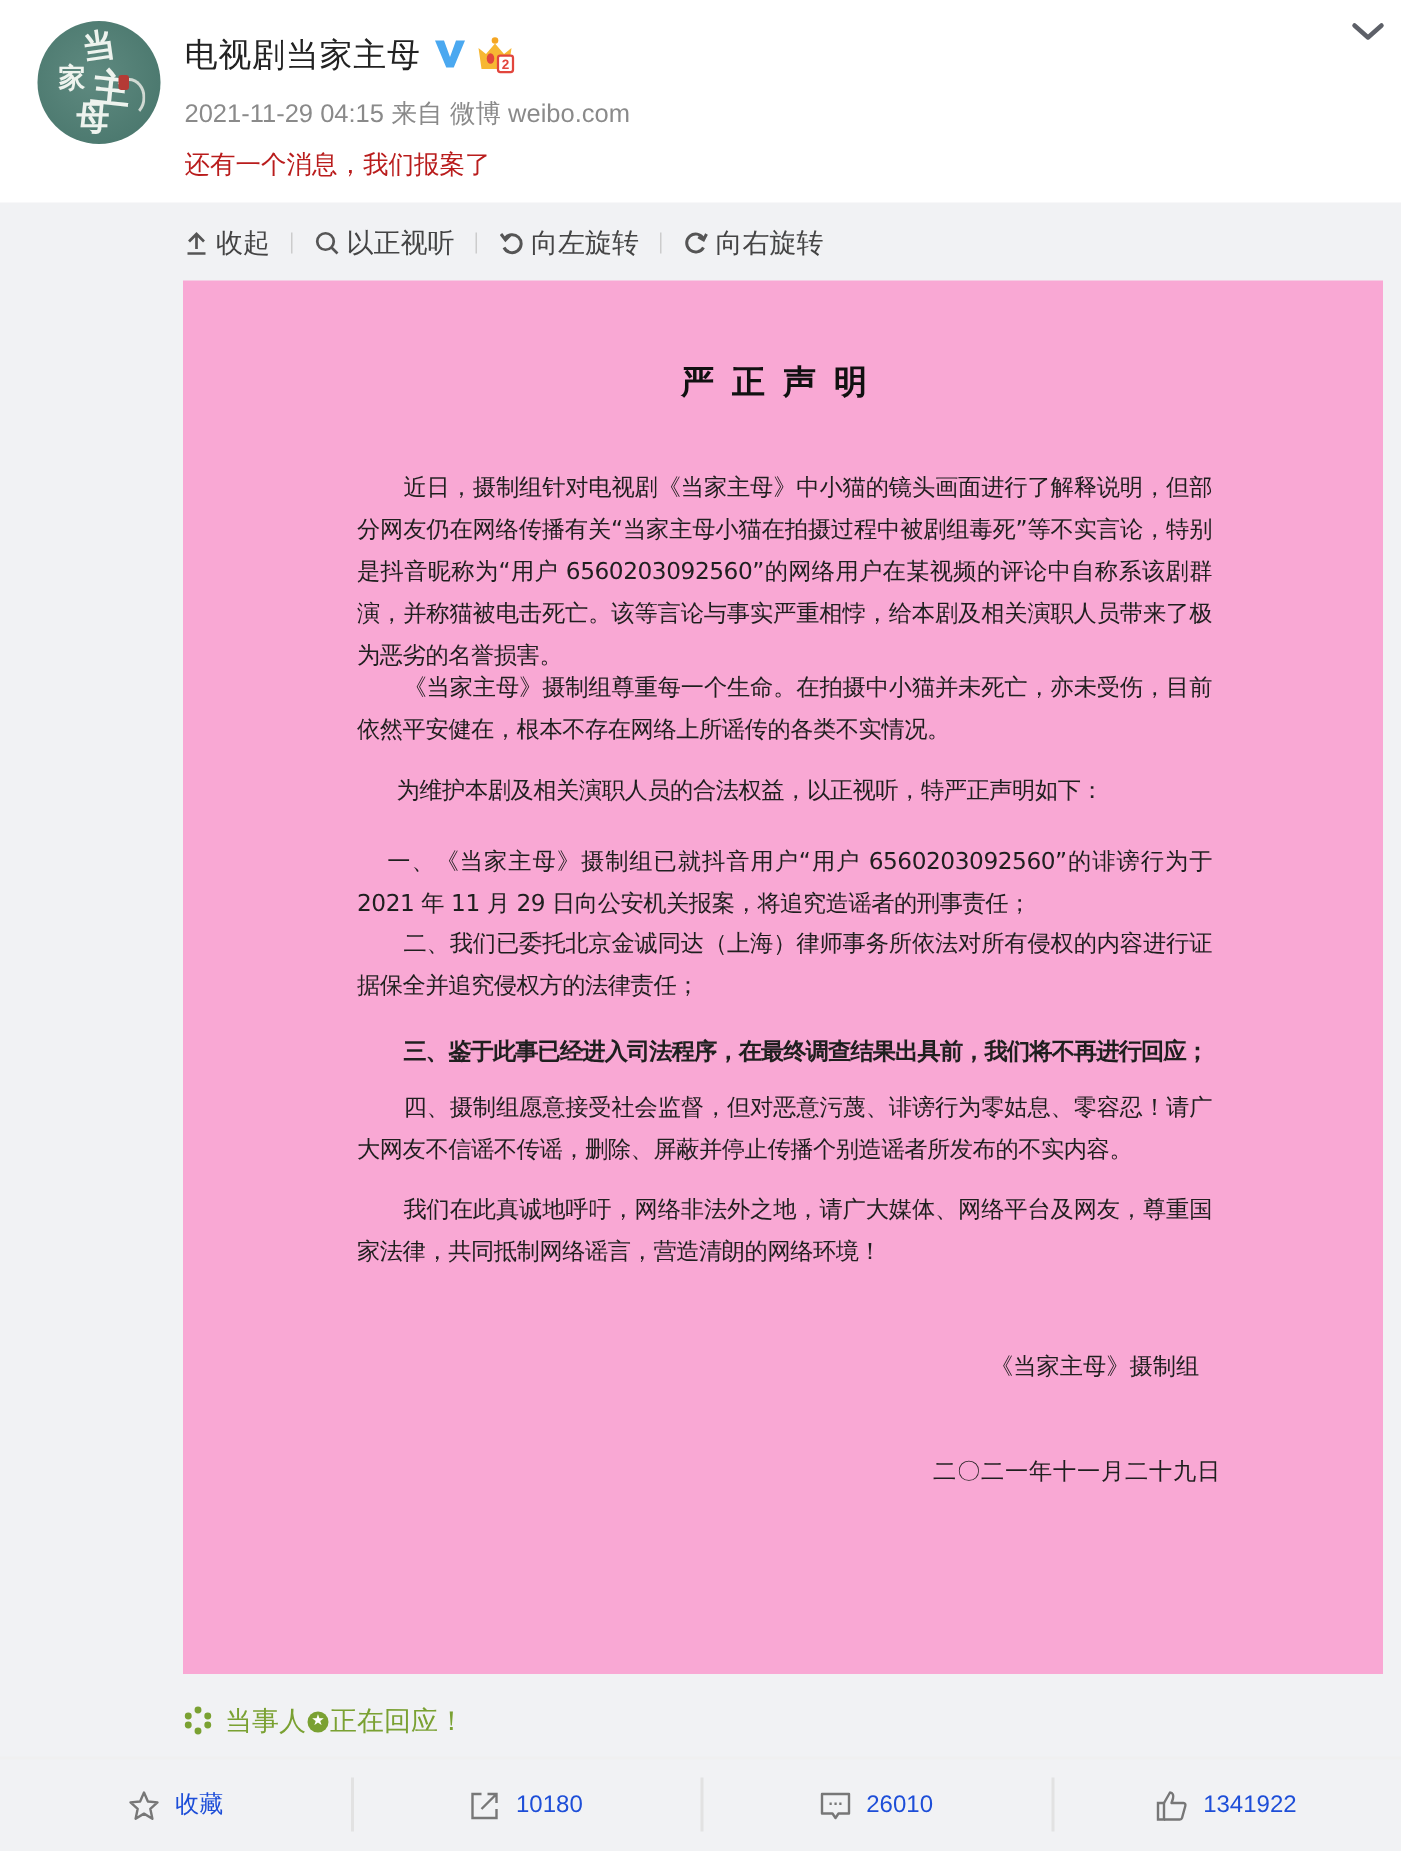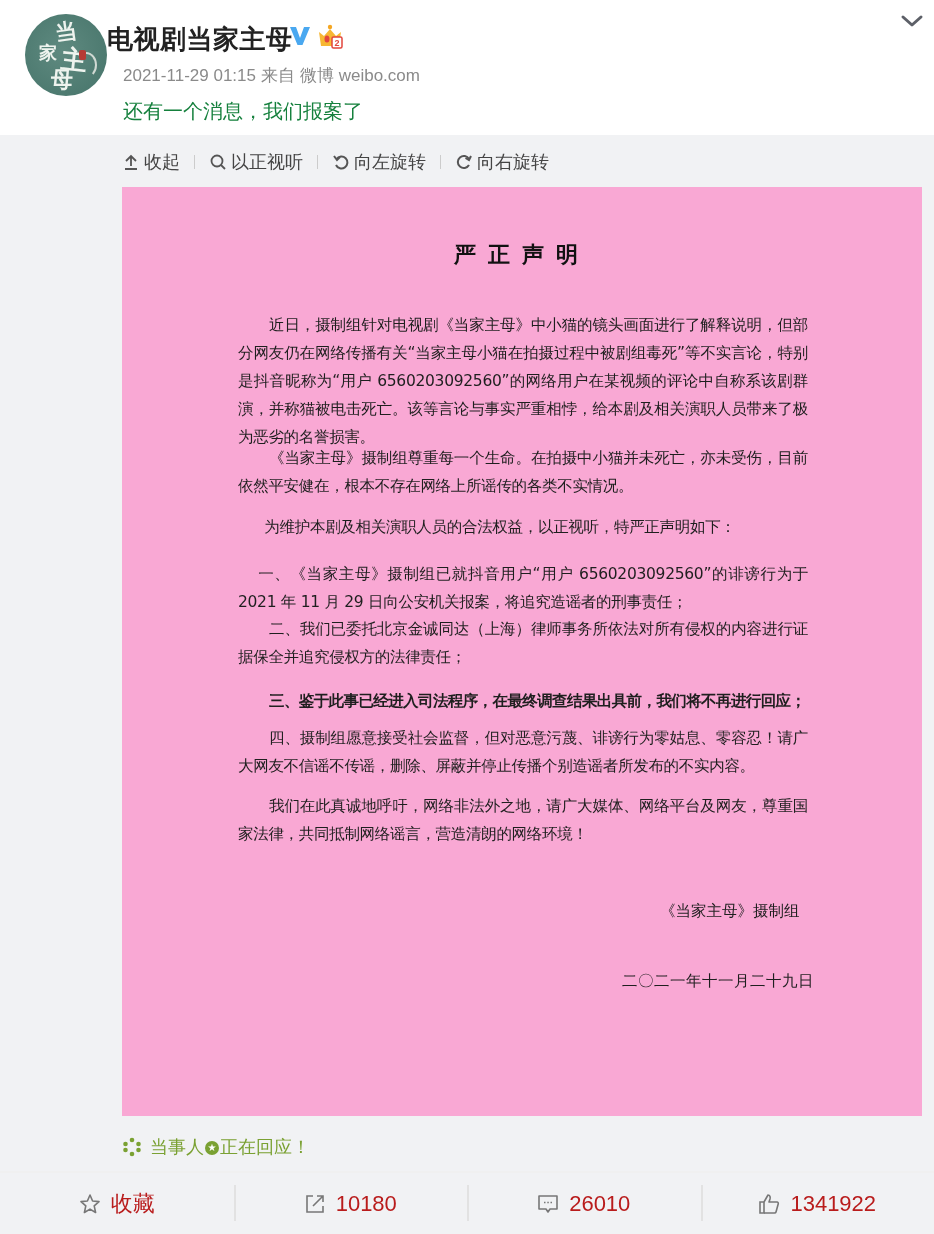--- a/index.html
+++ b/index.html
@@ -11,26 +11,26 @@
   .avatar { position: absolute; left: 25px; top: 14px; width: 82px; height: 82px; border-radius: 50%;
     background: radial-gradient(circle at 45% 45%, #5f8a80 0%, #4d7a70 70%, #456f66 100%); overflow: hidden; }
   .avatar .cal { position: absolute; color: #eef3ee; font-family: "DejaVu Serif", serif; font-weight: bold; line-height: 1; }
   .avatar .c1 { left: 30px; top: 6px; font-size: 22px; transform: rotate(-8deg); }
   .avatar .c2 { left: 14px; top: 30px; font-size: 18px; }
   .avatar .c3 { left: 36px; top: 33px; font-size: 26px; transform: rotate(6deg); }
   .avatar .c4 { left: 26px; top: 54px; font-size: 22px; }
   .avatar .seal { position: absolute; left: 54px; top: 36px; width: 7px; height: 10px; background: #b53a35; border-radius: 2px; }
   .avatar .swirl { position: absolute; left: 50px; top: 38px; width: 22px; height: 26px; border: 2px solid rgba(240,240,235,0.8); border-left-color: transparent; border-bottom-color: transparent; border-radius: 50%; }
 
-  .username { position: absolute; left: 107px; top: 22px; font-size: 26px; font-weight: bold; color: #222; letter-spacing: 0.5px; }
+  .username { position: absolute; left: 123px; top: 22px; font-size: 22px; font-weight: normal; color: #222; letter-spacing: 0.5px; }
   .verify-icon { position: absolute; left: 288px; top: 24px; width: 24px; height: 24px; }
   .crown-icon { position: absolute; left: 316px; top: 24px; width: 28px; height: 26px; }
   .meta { position: absolute; left: 123px; top: 64px; font-size: 17px; color: #8a8a8a; }
   .meta span { margin-right: 5px; }
-  .post-text { position: absolute; left: 123px; top: 98px; font-size: 20px; color: #15803d; }
+  .post-text { position: absolute; left: 123px; top: 98px; font-size: 17px; color: #b91c1c; }
   .chevron-btn { position: absolute; left: 898px; top: 10px; width: 28px; height: 22px; cursor: pointer; }
 
   
   .media-band { position: absolute; left: 0; top: 135px; width: 934px; height: 1178px; background: #f1f2f4; }
   .toolbar { position: absolute; left: 122px; top: 14px; height: 26px; display: flex; align-items: center; font-size: 18px; color: #444; }
   .tool { display: flex; align-items: center; cursor: pointer; }
   .tool svg { margin-right: 4px; }
   .sep { width: 1px; height: 14px; background: #ccc; margin: 0 14px; }
 
   .image-panel { position: absolute; left: 122px; top: 52px; width: 800px; height: 929px; background: #f9a8d4; }
@@ -40,21 +40,21 @@
   .sign { position: absolute; font-family: "DejaVu Sans", sans-serif; font-size: 15.5px; color: #1f1f1f; }
 
   
   .response { position: absolute; left: 122px; top: 1134px; height: 26px; display: flex; align-items: center; font-size: 18px; color: #7aa132; cursor: pointer; }
   .response .txt { margin-left: 8px; }
   .star-badge { display: inline-block; width: 14px; height: 14px; border-radius: 50%; background: #7aa132; color: #fff; font-size: 10px; line-height: 14px; text-align: center; margin: 0 1px; vertical-align: middle; }
 
   
   .footer-rule { position: absolute; left: 0; top: 1171px; width: 934px; height: 2px; background: #f0f0f0; }
   .footer { position: absolute; left: 0; top: 1173px; width: 934px; height: 61px; display: flex; }
-  .action { flex: 1; display: flex; align-items: center; justify-content: center; font-size: 22px; color: #b91c1c; cursor: pointer; position: relative; }
+  .action { flex: 1; display: flex; align-items: center; justify-content: center; font-size: 16px; color: #1d4ed8; cursor: pointer; position: relative; }
   .action svg { margin-right: 10px; }
   .action + .action::before { content: ""; position: absolute; left: 0; top: 12px; width: 2px; height: 36px; background: #e2e2e2; }
 </style>
 </head>
 <body>
 
 <div class="header">
   <div class="avatar">
     <span class="cal c1">当</span>
     <span class="cal c2">家</span>
@@ -72,21 +72,21 @@
 
   <svg class="crown-icon" viewBox="0 0 28 26">
     <circle cx="14" cy="3" r="2.2" fill="#f5a623"></circle>
     <path d="M3 8 L8 12 L14 5 L20 12 L25 8 L23 22 L5 22 Z" fill="#f7b733"></path>
     <ellipse cx="11" cy="15" rx="2.5" ry="3.5" fill="#e2463d"></ellipse>
     <rect x="16" y="13" width="10" height="11" rx="1.5" fill="#fff" stroke="#e2463d" stroke-width="1.5"></rect>
     <text x="21" y="22" font-size="9" font-weight="bold" fill="#e2463d" text-anchor="middle" font-family="Liberation Sans, sans-serif">2</text>
   </svg>
 
   <div class="meta">
-    <span>2021-11-29 01:15</span><span>来自</span><span>微博 weibo.com</span>
+    <span>2021-11-29 04:15</span><span>来自</span><span>微博 weibo.com</span>
   </div>
 
   <div class="post-text">还有一个消息，我们报案了</div>
 
   <svg class="chevron-btn" viewBox="0 0 28 22">
     <path d="M5 7 L14 15 L23 7" fill="none" stroke="#5d6068" stroke-width="3" stroke-linecap="round" stroke-linejoin="round"></path>
   </svg>
 </div>
 
 <div class="media-band">

